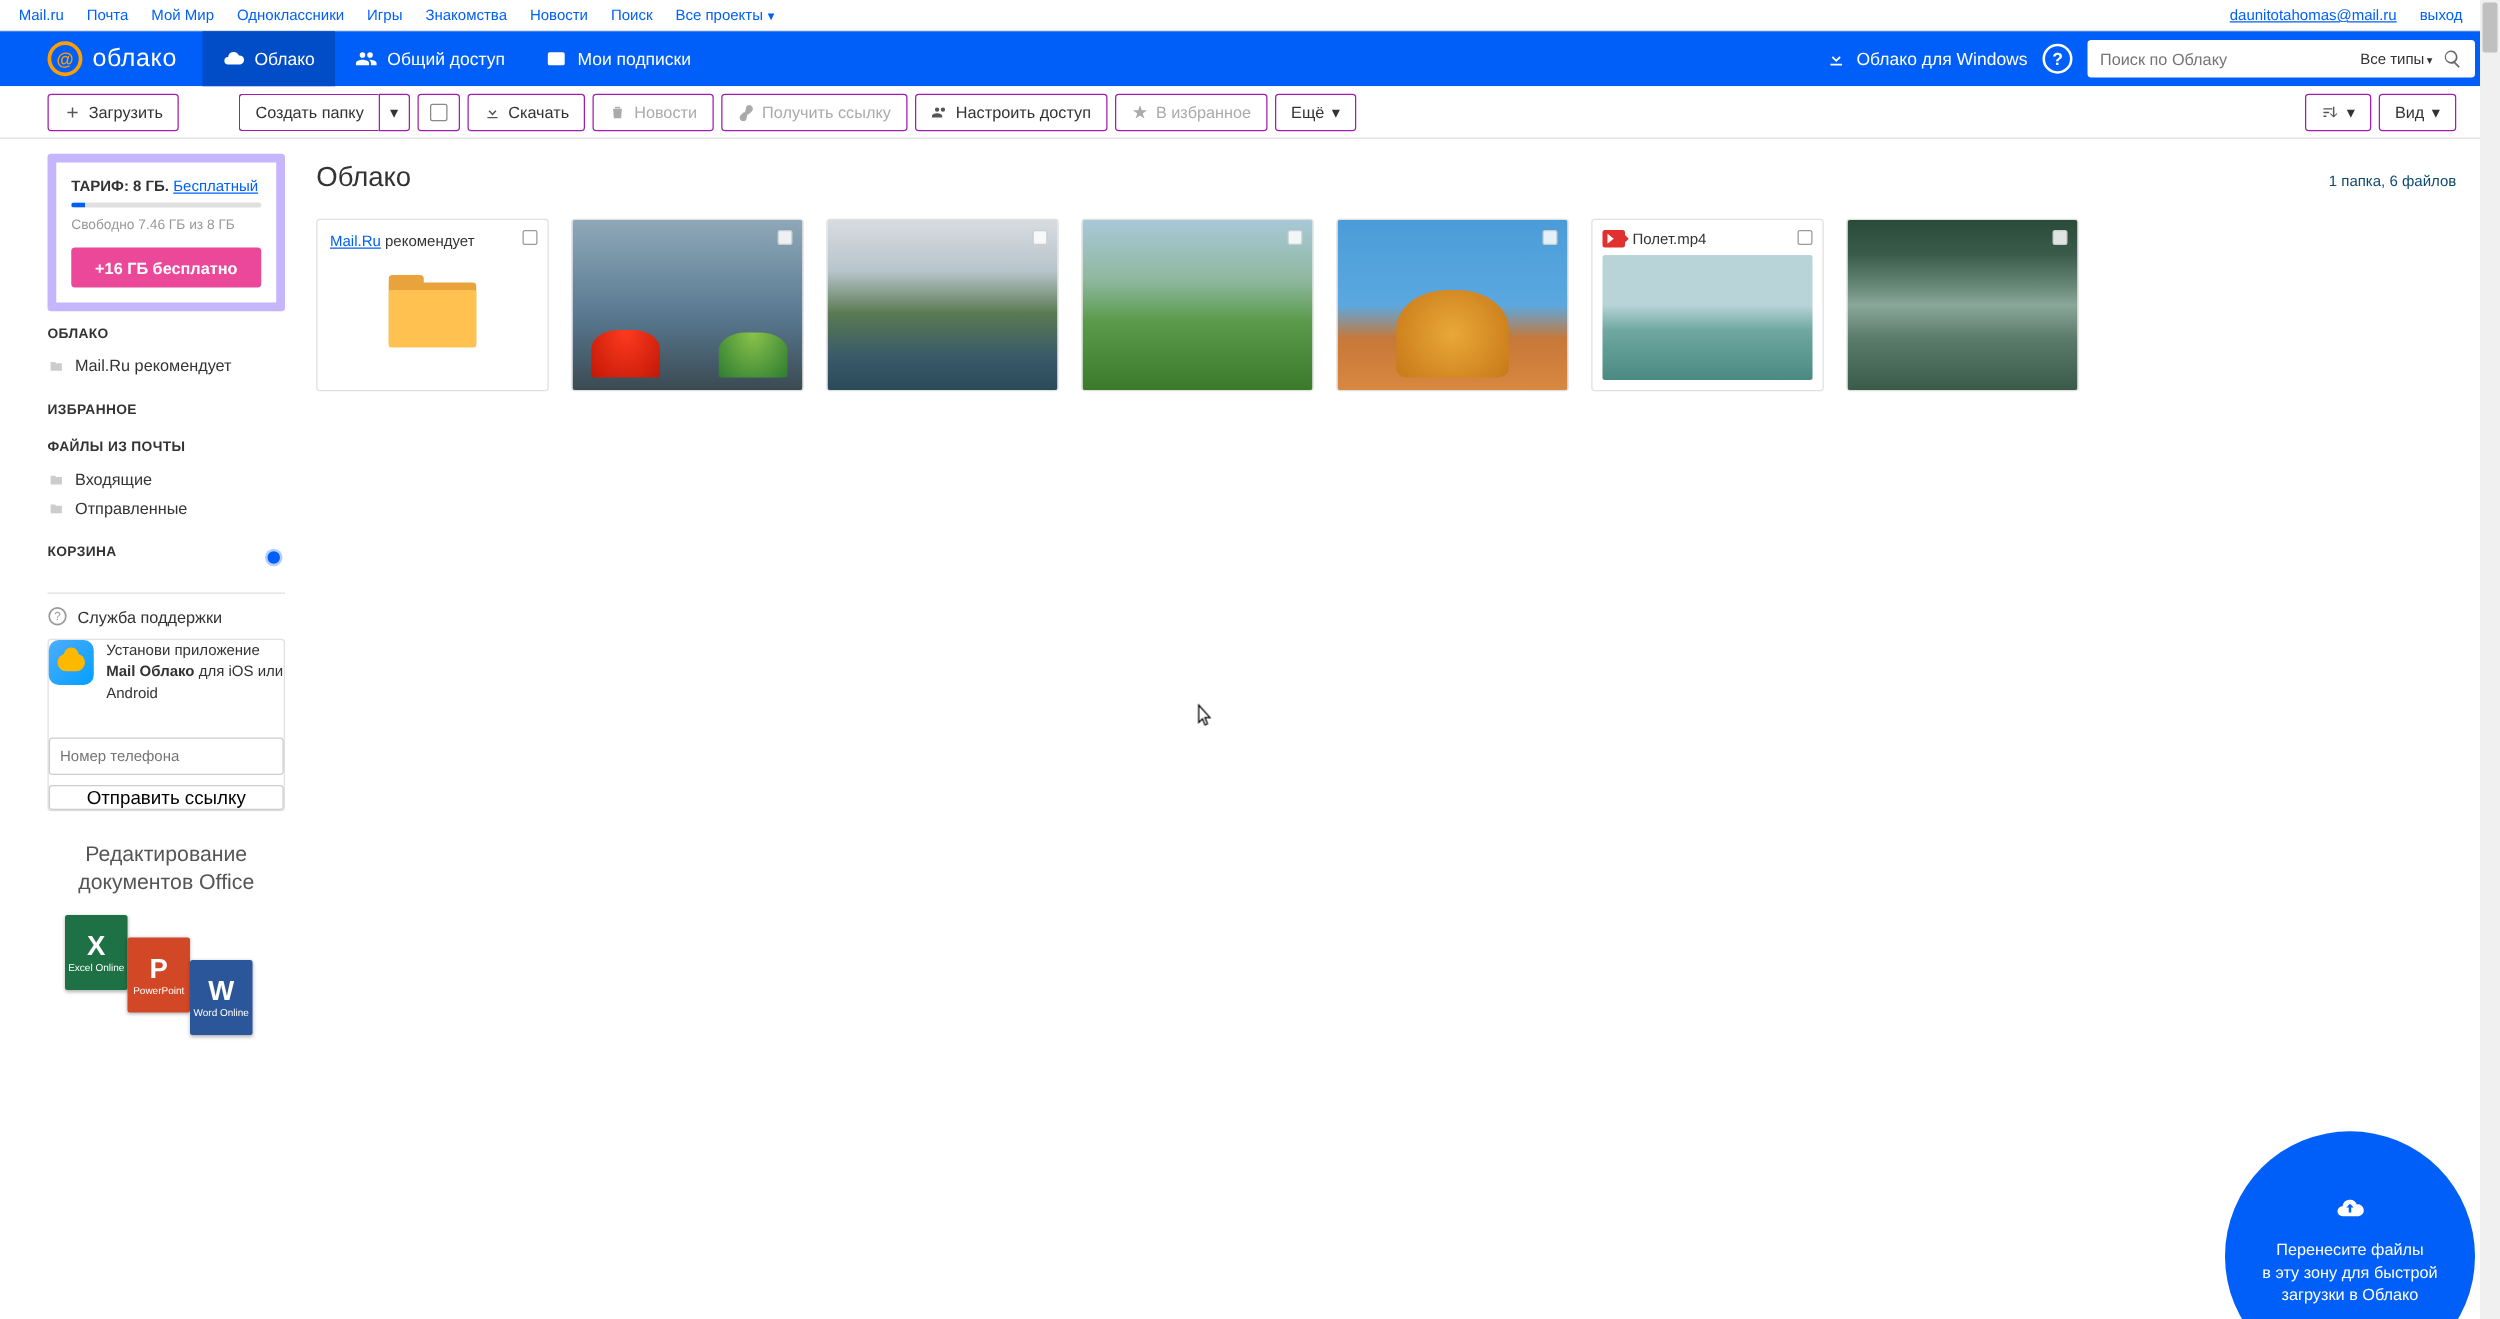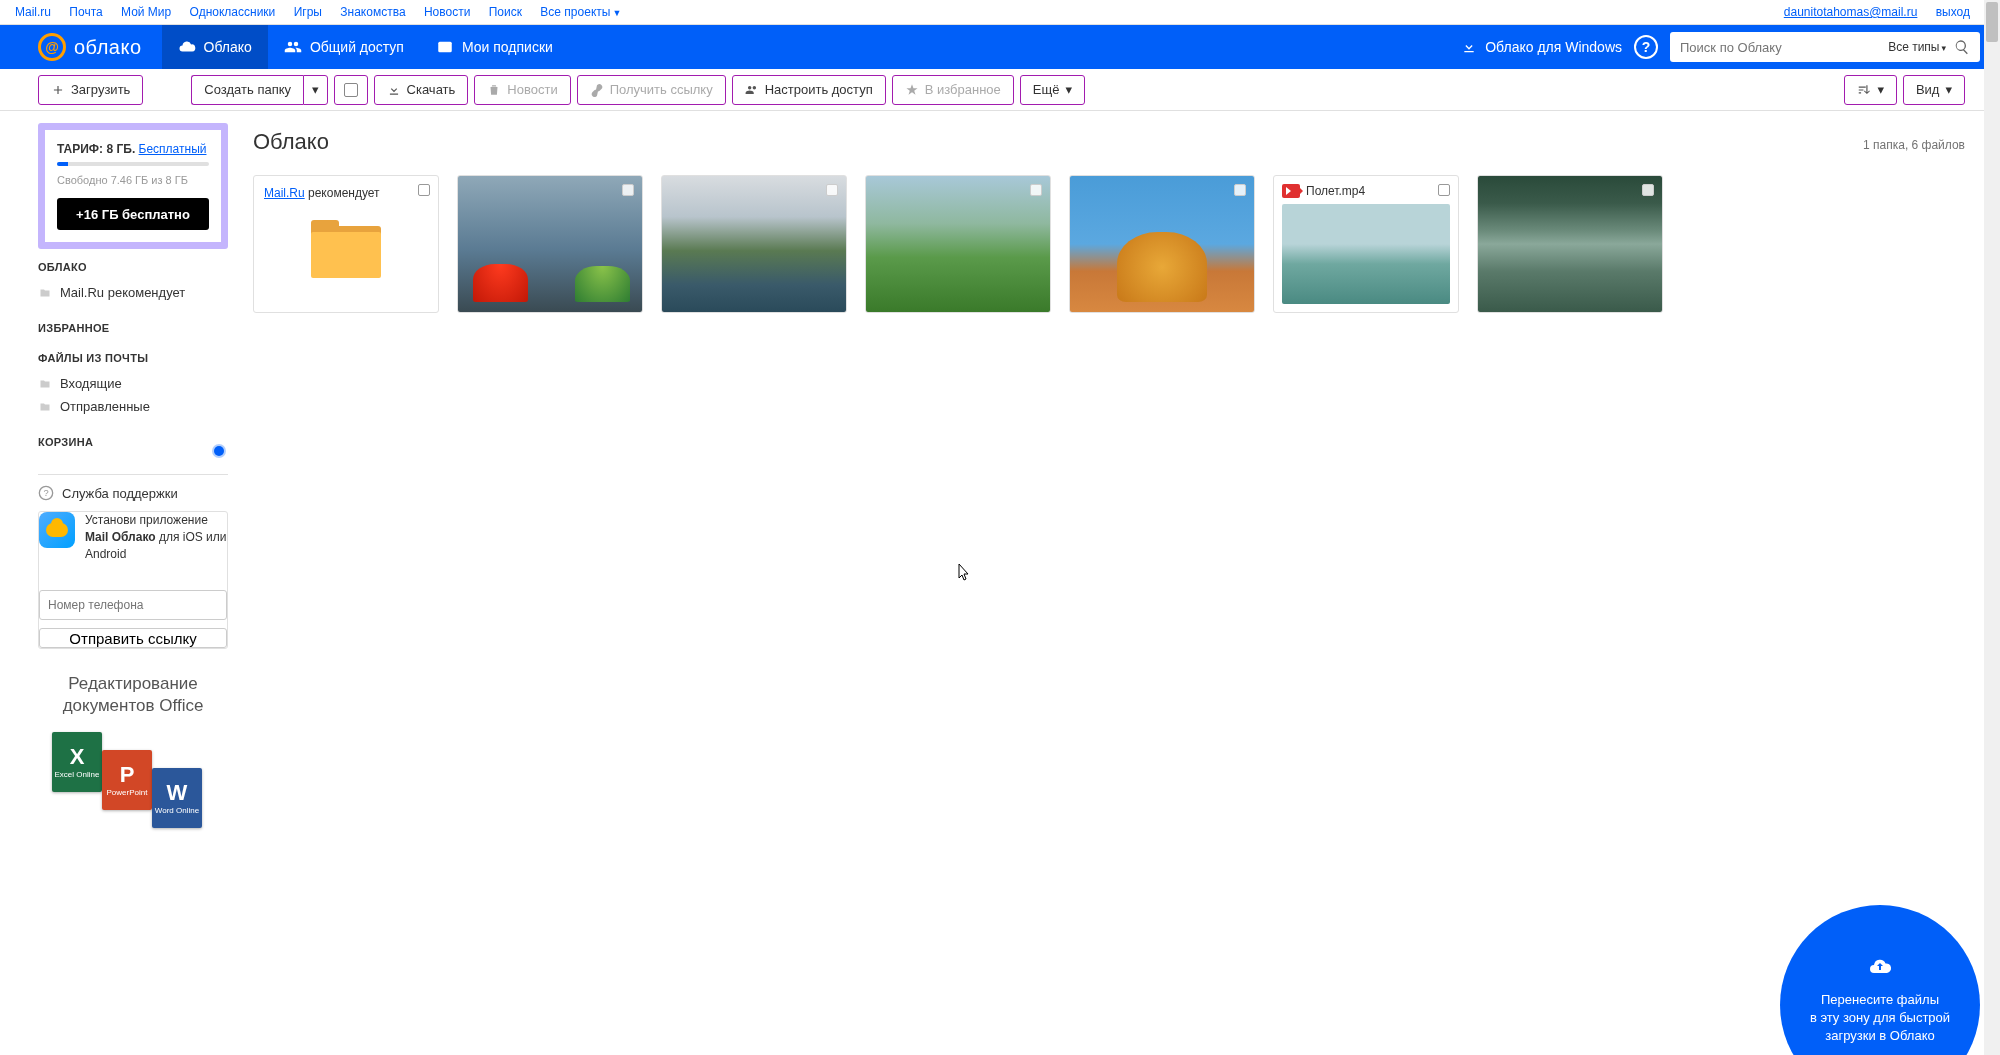--- a/index.html
+++ b/index.html
@@ -47,27 +47,27 @@
 .sidebar { width: 190px; padding: 12px 0 0 0; margin-left: 38px; }
 .content { flex: 1; padding: 18px 35px 0 25px; }
 
 
 .tariff-box { border: 7px solid #c4b5fd; border-radius: 3px; padding: 12px; margin-bottom: 12px; }
 .tariff-title { font-size: 12px; font-weight: bold; margin-bottom: 6px; }
 .tariff-title .free { color: #005ff9; font-weight: normal; }
 .progress-bar { height: 4px; background: #e0e0e0; border-radius: 2px; margin-bottom: 8px; overflow: hidden; }
 .progress-fill { height: 100%; background: #005ff9; width: 7%; }
 .storage-text { font-size: 11px; color: #999; margin-bottom: 12px; }
-.promo-btn { width: 100%; height: 32px; background: #000000; color: #fff; border: none; border-radius: 3px; font-size: 13px; font-weight: bold; cursor: pointer; }
+.promo-btn { width: 100%; height: 32px; background: #ec4899; color: #fff; border: none; border-radius: 3px; font-size: 13px; font-weight: bold; cursor: pointer; }
 
 .side-section { margin-bottom: 18px; }
 .side-heading { font-size: 11px; font-weight: bold; color: #333; margin-bottom: 8px; letter-spacing: 0.3px; }
 .side-item { display: flex; align-items: center; gap: 8px; padding: 4px 0; font-size: 13px; color: #333; cursor: pointer; }
 .side-item svg { width: 14px; height: 12px; fill: #ccc; }
-.trash-row { display: flex; align-items: flex-end; justify-content: space-between; }
+.trash-row { display: flex; align-items: center; justify-content: space-between; }
 .blue-dot { width: 10px; height: 10px; border-radius: 50%; background: #005ff9; box-shadow: 0 0 0 2px rgba(0,95,249,0.3); margin-right: 4px; }
 .support-row { display: flex; align-items: center; gap: 8px; padding: 10px 0; border-top: 1px solid #e0e0e0; font-size: 13px; cursor: pointer; }
 .support-row svg { width: 16px; height: 16px; fill: #999; }
 
 .app-promo { border: 1px solid #e0e0e0; border-radius: 3px; margin-bottom: 12px; }
 .app-promo-top { display: flex; gap: 10px; margin-bottom: 12px; }
 .app-icon { width: 36px; height: 36px; background: linear-gradient(135deg, #4facfe, #00a0ff); border-radius: 8px; display: flex; align-items: center; justify-content: center; flex-shrink: 0; }
 .app-icon-cloud { width: 22px; height: 14px; background: #ffb800; border-radius: 10px; position: relative; }
 .app-icon-cloud::before { content: ''; position: absolute; width: 12px; height: 12px; background: #ffb800; border-radius: 50%; top: -5px; left: 5px; }
 .app-text { font-size: 12px; line-height: 1.4; }
@@ -79,21 +79,21 @@
 .office-icons { display: flex; justify-content: flex-start; align-items: flex-start; position: relative; height: 100px; padding-left: 14px; }
 .office-tile { width: 50px; height: 60px; border-radius: 2px; display: flex; flex-direction: column; align-items: center; justify-content: center; color: #fff; font-size: 8px; position: absolute; box-shadow: 0 1px 3px rgba(0,0,0,0.3); }
 .office-tile .letter { font-size: 22px; font-weight: bold; }
 .office-tile.excel { background: #1e7145; left: 14px; top: 0; }
 .office-tile.ppt { background: #d24726; left: 64px; top: 18px; }
 .office-tile.word { background: #2b579a; left: 114px; top: 36px; }
 
 
 .page-title-row { display: flex; justify-content: space-between; align-items: baseline; margin-bottom: 20px; }
 .page-title { font-size: 22px; font-weight: normal; }
-.page-count { font-size: 12px; color: #737373; }
+.page-count { font-size: 12px; color: #0c4a6e; }
 
 .grid { display: flex; flex-wrap: wrap; gap: 18px; }
 .tile { width: 186px; height: 138px; border: 1px solid #e0e0e0; border-radius: 3px; position: relative; overflow: hidden; cursor: pointer; }
 .tile-checkbox { position: absolute; top: 8px; right: 8px; width: 12px; height: 12px; border: 1px solid #999; background: rgba(255,255,255,0.7); border-radius: 2px; }
 .tile-checkbox.lightbox { background: rgba(255,255,255,0.85); border-color: #ccc; }
 .folder-tile { background: #fff; padding: 10px; }
 .folder-tile .rec-label { font-size: 12px; }
 .folder-tile .rec-link { color: #005ff9; text-decoration: underline; }
 .folder-icon-big { width: 70px; height: 60px; margin: 18px auto 0; position: relative; }
 .folder-back { position: absolute; width: 70px; height: 50px; background: #e8a33d; border-radius: 3px 3px 2px 2px; top: 8px; }

